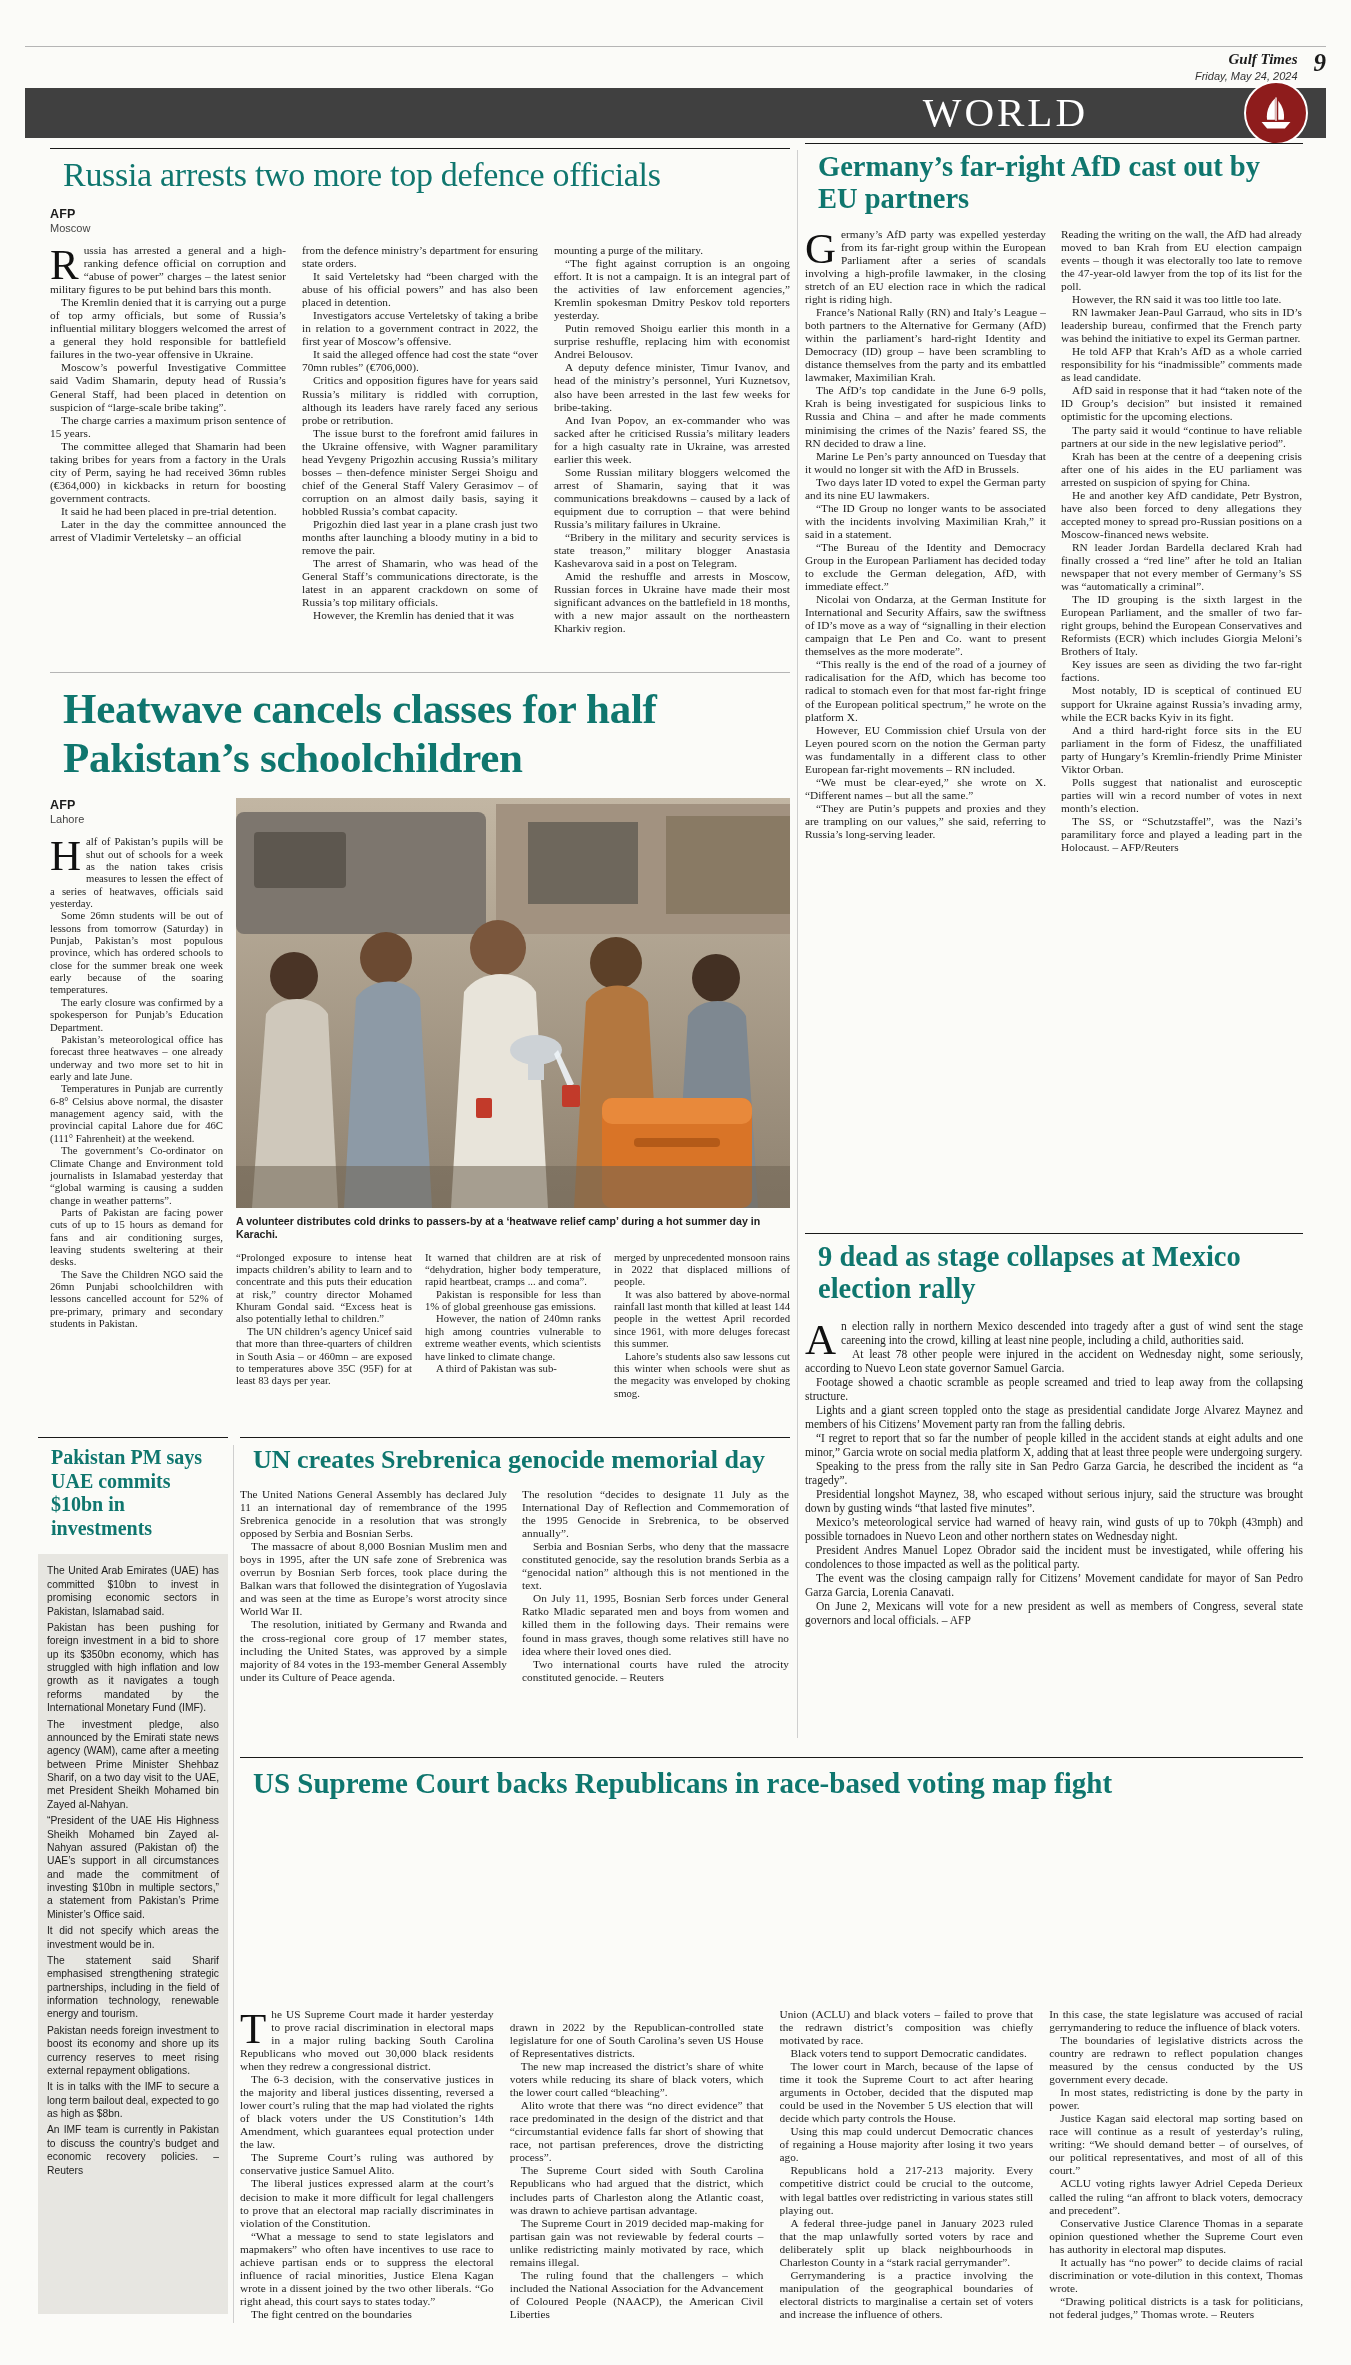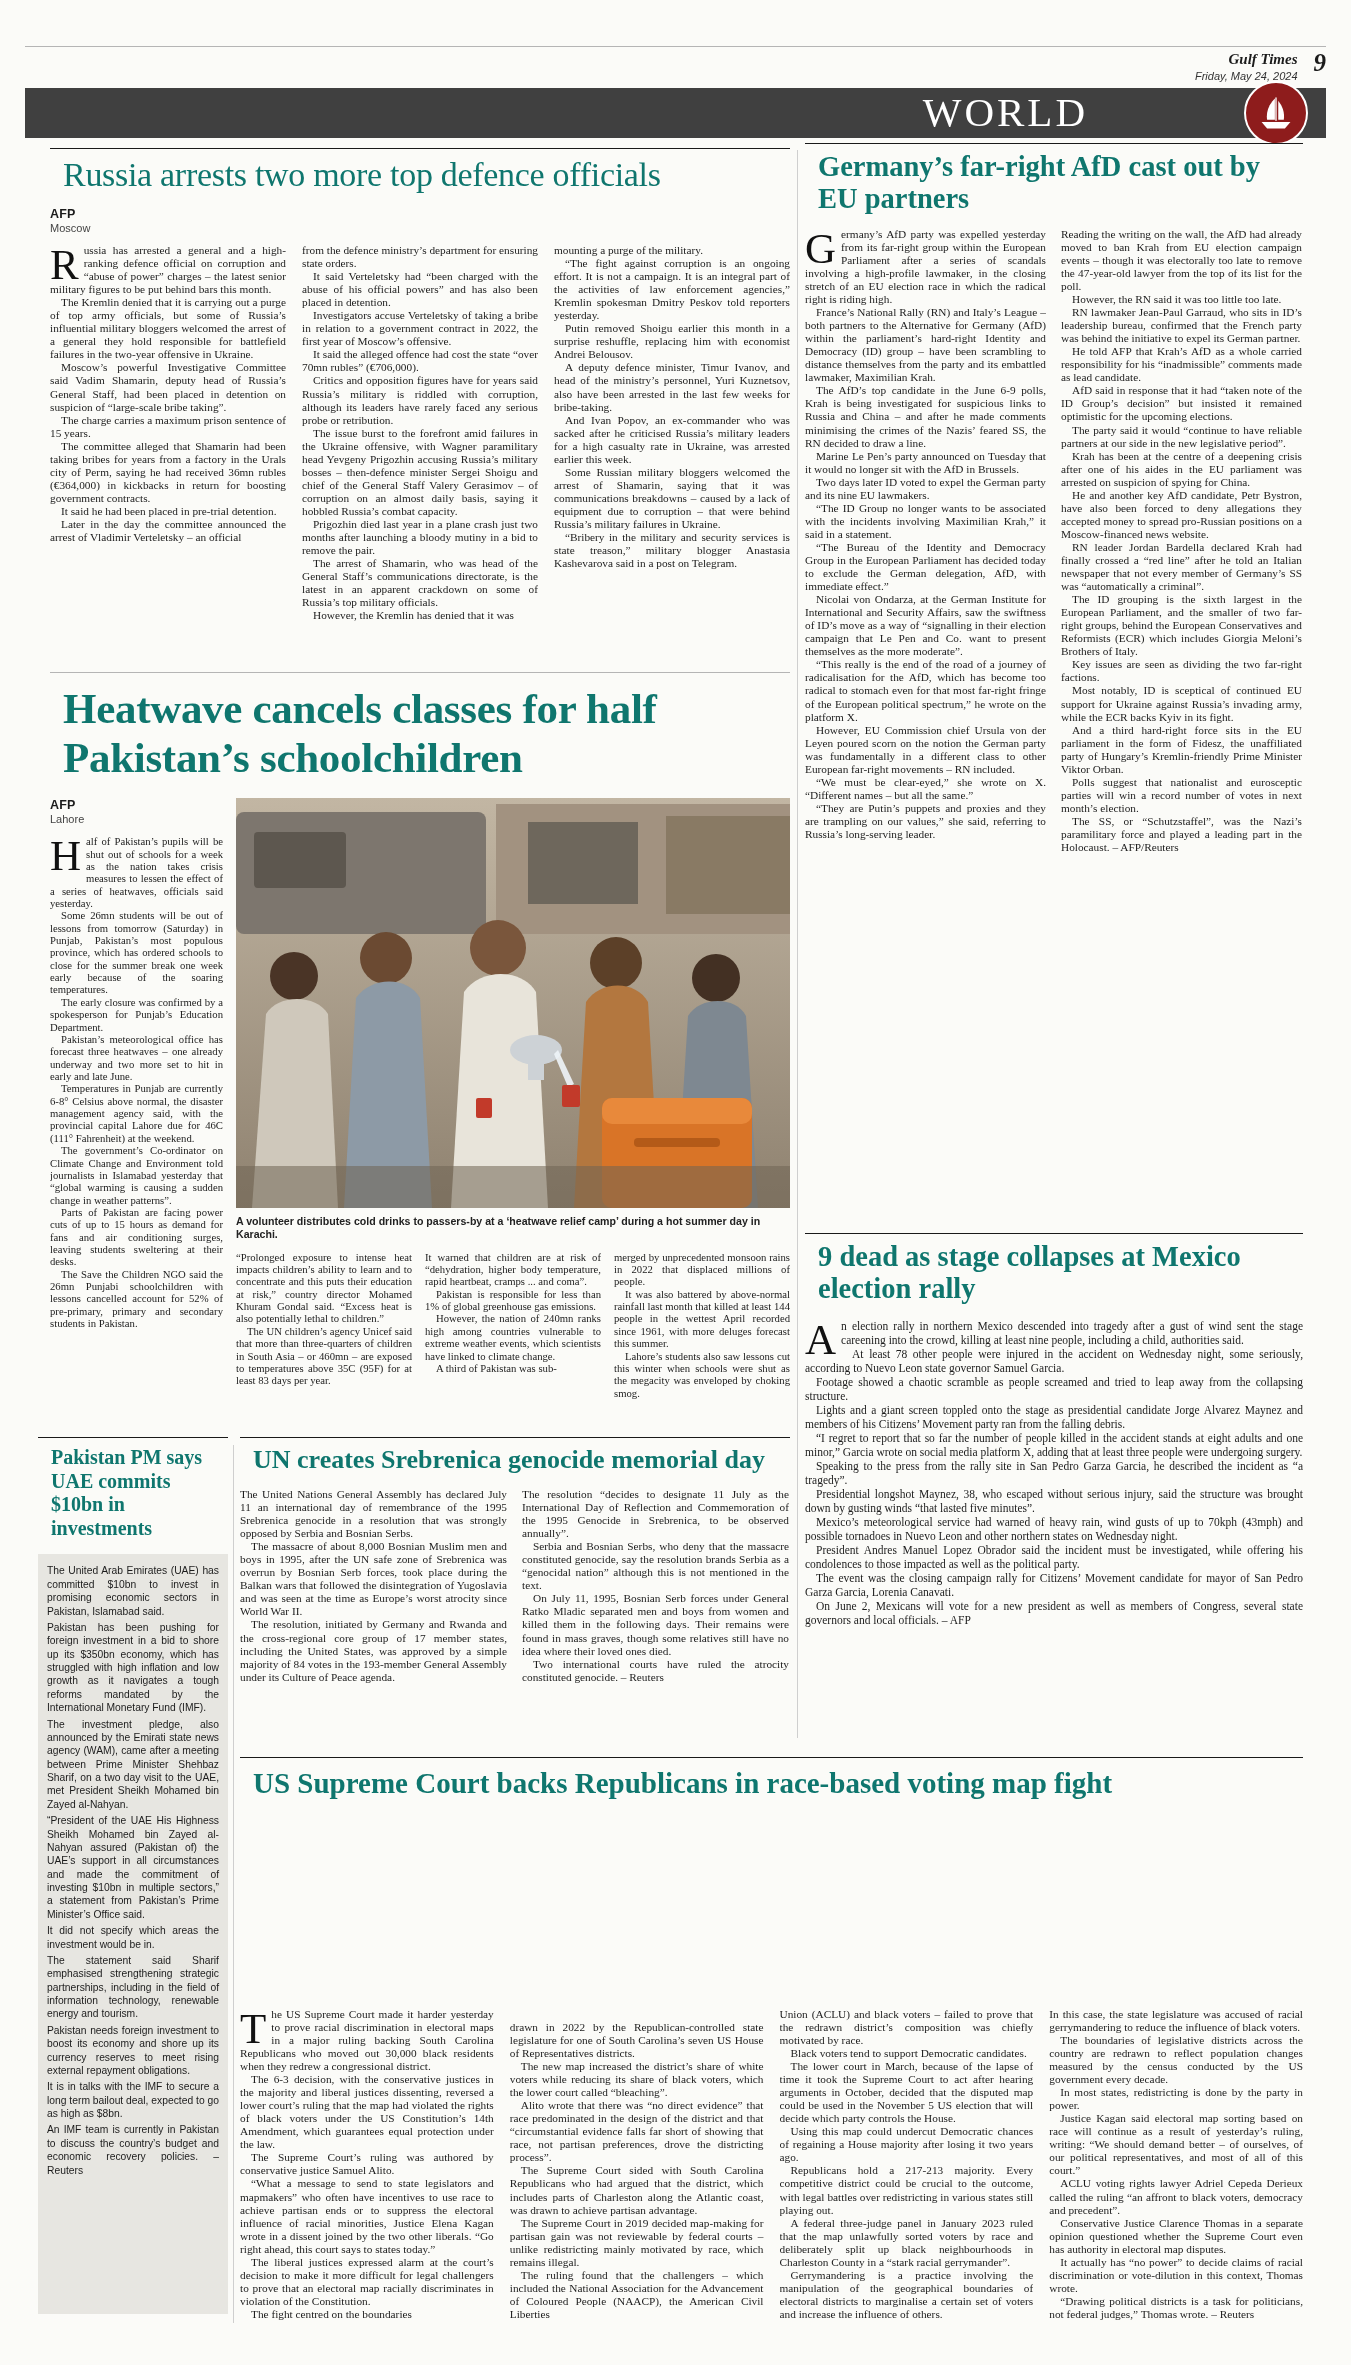--- a/index.html
+++ b/index.html
@@ -145,20 +145,21 @@
           <p>However, the Kremlin has denied that it was</p>
         </div>
       <div class="col body-text">
           <p>mounting a purge of the military.</p>
           <p>“The fight against corruption is an ongoing effort. It is not a campaign. It is an integral part of the activities of law enforcement agencies,” Kremlin spokesman Dmitry Peskov told reporters yesterday.</p>
           <p>Putin removed Shoigu earlier this month in a surprise reshuffle, replacing him with economist Andrei Belousov.</p>
           <p>A deputy defence minister, Timur Ivanov, and head of the ministry’s personnel, Yuri Kuznetsov, also have been arrested in the last few weeks for bribe-taking.</p>
           <p>And Ivan Popov, an ex-commander who was sacked after he criticised Russia’s military leaders for a high casualty rate in Ukraine, was arrested earlier this week.</p>
           <p>Some Russian military bloggers welcomed the arrest of Shamarin, saying that it was communications breakdowns – caused by a lack of equipment due to corruption – that were behind Russia’s military failures in Ukraine.</p>
           <p>“Bribery in the military and security services is state treason,” military blogger Anastasia Kashevarova said in a post on Telegram.</p>
+          <p>Amid the reshuffle and arrests in Moscow, Russian forces in Ukraine have made their most significant advances on the battlefield in 18 months, with a new major assault on the northeastern Kharkiv region.</p>
         </div>
     </div>
   </section>
 
   <section class="abs" id="a-germany">
     <div class="rule"></div>
     <h2 class="headline">Germany’s far-right AfD cast out by EU partners</h2>
     <div class="cols">
       <div class="col body-text dropcap">
           <p>Germany’s AfD party was expelled yesterday from its far-right group within the European Parliament after a series of scandals involving a high-profile lawmaker, in the closing stretch of an EU election race in which the radical right is riding high.</p>
@@ -327,22 +328,22 @@
   </section>
 
   <section class="abs" id="a-scotus">
     <div class="rule"></div>
     <h2 class="headline">US Supreme Court backs Republicans in race-based voting map fight</h2>
     <div class="cols">
       <div class="col body-text dropcap">
           <p>The US Supreme Court made it harder yesterday to prove racial discrimination in electoral maps in a major ruling backing South Carolina Republicans who moved out 30,000 black residents when they redrew a congressional district.</p>
           <p>The 6-3 decision, with the conservative justices in the majority and liberal justices dissenting, reversed a lower court’s ruling that the map had violated the rights of black voters under the US Constitution’s 14th Amendment, which guarantees equal protection under the law.</p>
           <p>The Supreme Court’s ruling was authored by conservative justice Samuel Alito.</p>
+          <p>The liberal justices expressed alarm at the court’s decision to make it more difficult for legal challengers to prove that an electoral map racially discriminates in violation of the Constitution.</p>
           <p>“What a message to send to state legislators and mapmakers” who often have incentives to use race to achieve partisan ends or to suppress the electoral influence of racial minorities, Justice Elena Kagan wrote in a dissent joined by the two other liberals. “Go right ahead, this court says to states today.”</p>
-          <p>The liberal justices expressed alarm at the court’s decision to make it more difficult for legal challengers to prove that an electoral map racially discriminates in violation of the Constitution.</p>
           <p>The fight centred on the boundaries</p>
         </div>
       <div class="col body-text">
           <p>drawn in 2022 by the Republican-controlled state legislature for one of South Carolina’s seven US House of Representatives districts.</p>
           <p>The new map increased the district’s share of white voters while reducing its share of black voters, which the lower court called “bleaching”.</p>
           <p>Alito wrote that there was “no direct evidence” that race predominated in the design of the district and that “circumstantial evidence falls far short of showing that race, not partisan preferences, drove the districting process”.</p>
           <p>The Supreme Court sided with South Carolina Republicans who had argued that the district, which includes parts of Charleston along the Atlantic coast, was drawn to achieve partisan advantage.</p>
           <p>The Supreme Court in 2019 decided map-making for partisan gain was not reviewable by federal courts – unlike redistricting mainly motivated by race, which remains illegal.</p>
           <p>The ruling found that the challengers – which included the National Association for the Advancement of Coloured People (NAACP), the American Civil Liberties</p>
         </div>

